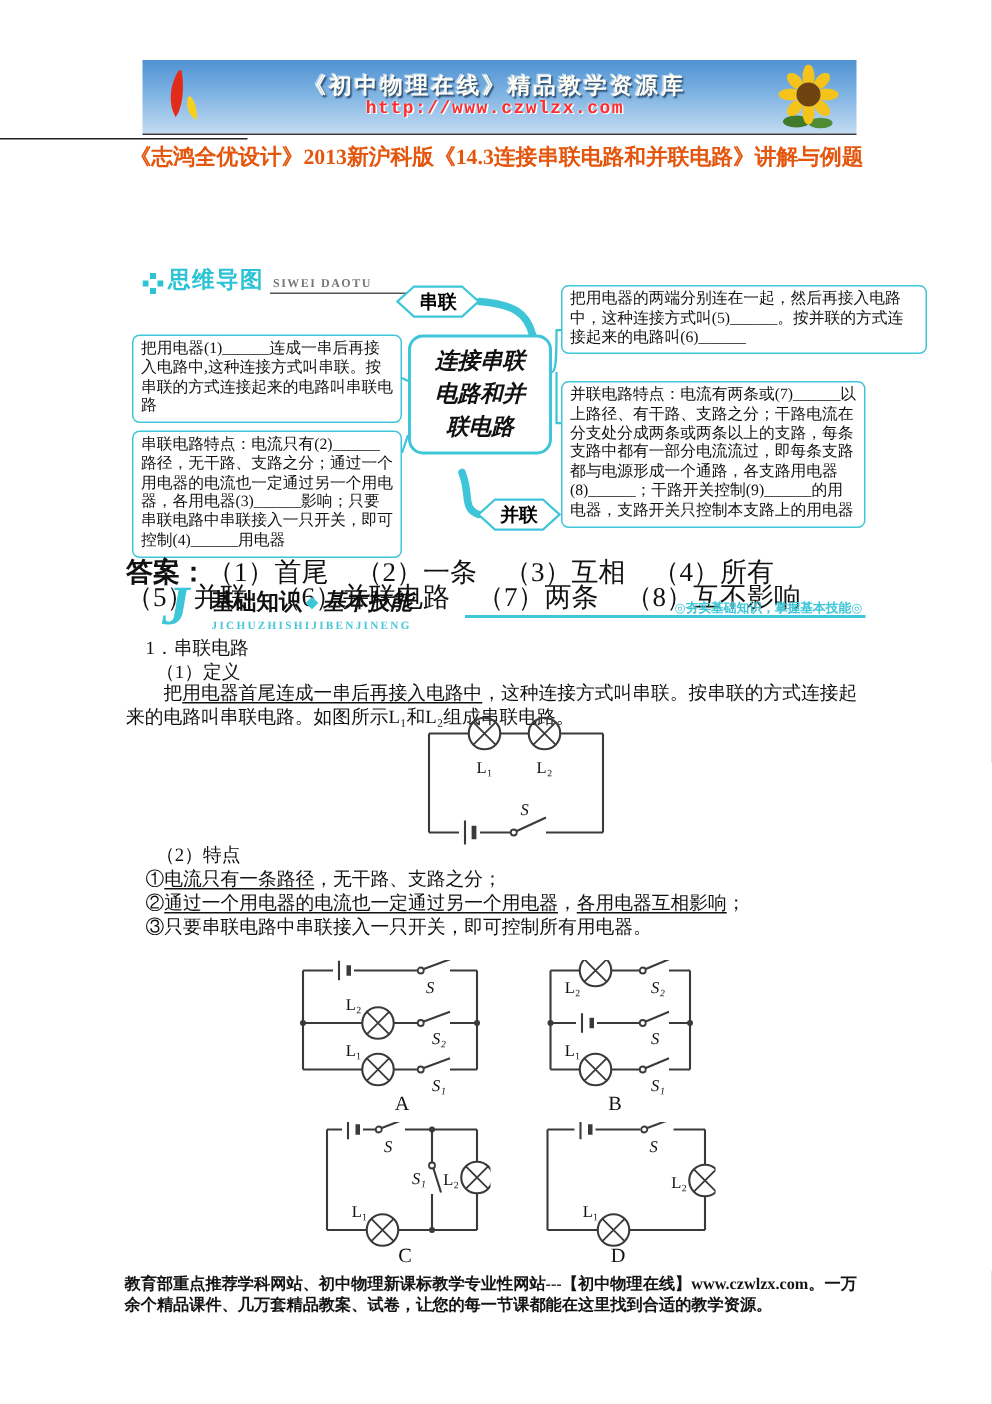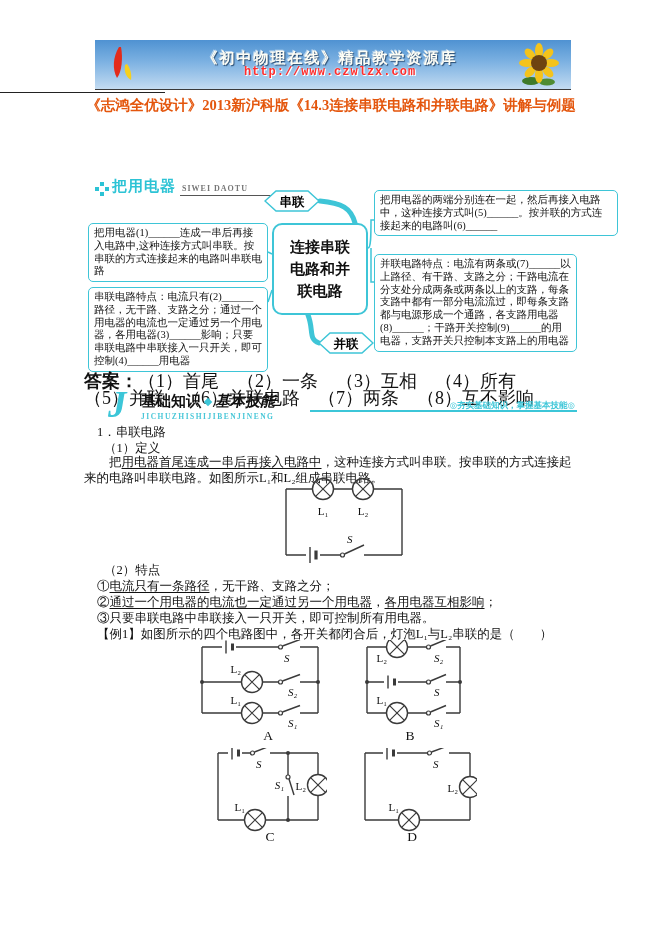--- a/index.html
+++ b/index.html
@@ -39,24 +39,24 @@
   .mm-heading-pinyin {
     font-size:8px; color:#777; letter-spacing:1px; margin-left:4px;
     border-bottom:1px solid #555; padding:0 42px 2px 2px;font-weight:bold;
   }
   .mindmap { position:absolute; left:88px; top:190px; width:489px; height:170px; }
   .mm-box {
     position:absolute; border:1.3px solid #3ec5d7; border-radius:5px; background:#fff;
     font-size:10.5px; line-height:12.8px; padding:3px 5px; color:#111;
   }
   .mm-center {
-    position:absolute; left:184px; top:33px; width:96px; height:92px;
+    position:absolute; left:184px; top:33px; width:96px; height:80px;
     border:2px solid #3ec5d7; border-radius:10px; background:#fff;
     font-size:15px; font-weight:bold; line-height:22px; text-align:center;
-    display:flex; align-items:center; justify-content:center; padding:4px 15px;
+    display:flex; align-items:center; justify-content:center; padding:4px 15px;font-style:italic;
   }
   .mm-hex { position:absolute; width:56px; height:22px; }
   .mm-hex text { font-size:12.5px; font-weight:bold; }
   .mm-connectors { position:absolute; left:0; top:0; width:489px; height:170px; }
   
   .answer { position:absolute; left:84px; top:373px; width:494px; font-size:18px; line-height:16.5px; }
   .answer b { font-weight:bold; }
   
   .section-banner { position:absolute; left:95px; top:392px; width:482px; height:32px; }
   .sb-j { position:absolute; left:13px; top:-9px; font-size:37px; font-weight:bold; font-style:italic; color:#3cc6d8; }
@@ -117,21 +117,21 @@
 
   <div class="doc-title">《志鸿全优设计》2013新沪科版《14.3连接串联电路和并联电路》讲解与例题</div>
 
   <div class="mm-heading">
     <svg width="14" height="14" viewBox="0 0 14 14">
       <rect x="5" y="0" width="4" height="4" fill="#2cc3d5"></rect>
         <rect x="5" y="10" width="4" height="4" fill="#2cc3d5"></rect>
       <rect x="0" y="5" width="4" height="4" fill="#2cc3d5"></rect>
         <rect x="10" y="5" width="4" height="4" fill="#2cc3d5"></rect>
     </svg>
-    <span class="mm-heading-text">把用电器</span>
+    <span class="mm-heading-text">思维导图</span>
     <span class="mm-heading-pinyin">SIWEI DAOTU</span>
   </div>
 
   <div class="mindmap">
     <svg class="mm-connectors">
       <path d="M232 11 C254 13 263 18 267 33" stroke="#3ec5d7" stroke-width="5" fill="none" stroke-linecap="round"></path>
       <path d="M220 125 C226 140 220 149 231 153" stroke="#3ec5d7" stroke-width="5" fill="none" stroke-linecap="round"></path>
       <path d="M180 62 L184 64" stroke="#3ec5d7" stroke-width="1.5" fill="none"></path>
       <path d="M180 112 L184 100" stroke="#3ec5d7" stroke-width="1.5" fill="none"></path>
       <path d="M280 58 C283 58 283 45 283 30 L286 30" stroke="#3ec5d7" stroke-width="1.5" fill="none"></path>
@@ -187,21 +187,20 @@
       <path d="M36 73.5 V82.5" stroke-width="3.2"></path>
     <circle class="pivot" cx="62.5" cy="78" r="2" stroke-width="1.2"></circle>
     <path d="M64.5 77 L84 68" stroke-width="1.4"></path>
     <text class="sw" x="67" y="66">S</text>
   </svg>
 
   <div class="t" style="left:104px; top:562px;">（2）特点</div>
   <div class="t" style="left:97px; top:578px;"><span>①</span><span class="u">电流只有一条路径</span><span>，无干路、支路之分；</span></div>
   <div class="t" style="left:97px; top:610px;">③只要串联电路中串联接入一只开关，即可控制所有用电器。</div>
   <div class="t" style="left:97px; top:594px;"><span>②</span><span class="u">通过一个用电器的电流也一定通过另一个用电器</span><span>，</span><span class="u">各用电器互相影响</span><span>；</span></div>
-  <div class="t" style="left:97px; top:626px;">【例1】如图所示的四个电路图中，各开关都闭合后，灯泡L₁与L₂串联的是（　　）</div>
 
   <svg class="circ" style="left:196px; top:640px;" width="130" height="104" viewBox="0 0 130 104">
     <path d="M6 7 V73 M122 7 V73" stroke-width="1.4"></path>
     <path d="M6 7 H26 M40 7 H82 M104 7 H122" stroke-width="1.4"></path>
     <path d="M30 0.5 V13.5" stroke-width="1.4"></path>
       <path d="M36.5 3.5 V10.5" stroke-width="3"></path>
     <circle class="pivot" cx="84.5" cy="7" r="2" stroke-width="1.2"></circle>
     <path d="M86.5 6 L104 -0.5" stroke-width="1.4"></path>
     <text class="sw" x="88" y="22">S</text>
     <circle class="dot" cx="6" cy="42" r="2"></circle>
@@ -287,14 +286,15 @@
     <circle class="lamp" cx="113" cy="39" r="10.5" stroke-width="1.4"></circle>
     <path d="M105.6 31.6 L120.4 46.4 M105.6 46.4 L120.4 31.6" stroke-width="1.2"></path>
     <text x="101" y="44" text-anchor="end">L₂</text>
     <path d="M8 72 H41.5 M62.5 72 H113" stroke-width="1.4"></path>
     <circle class="lamp" cx="52" cy="72" r="10.5" stroke-width="1.4"></circle>
     <path d="M44.6 64.6 L59.4 79.4 M44.6 79.4 L59.4 64.6" stroke-width="1.2"></path>
     <text x="42" y="63" text-anchor="end">L₁</text>
     <text class="letter" x="55" y="93" text-anchor="middle">D</text>
   </svg>
 
+  <div class="footer">教育部重点推荐学科网站、初中物理新课标教学专业性网站---【初中物理在线】www.czwlzx.com。一万余个精品课件、几万套精品教案、试卷，让您的每一节课都能在这里找到合适的教学资源。</div>
 
 </div>
 
 </body></html>

